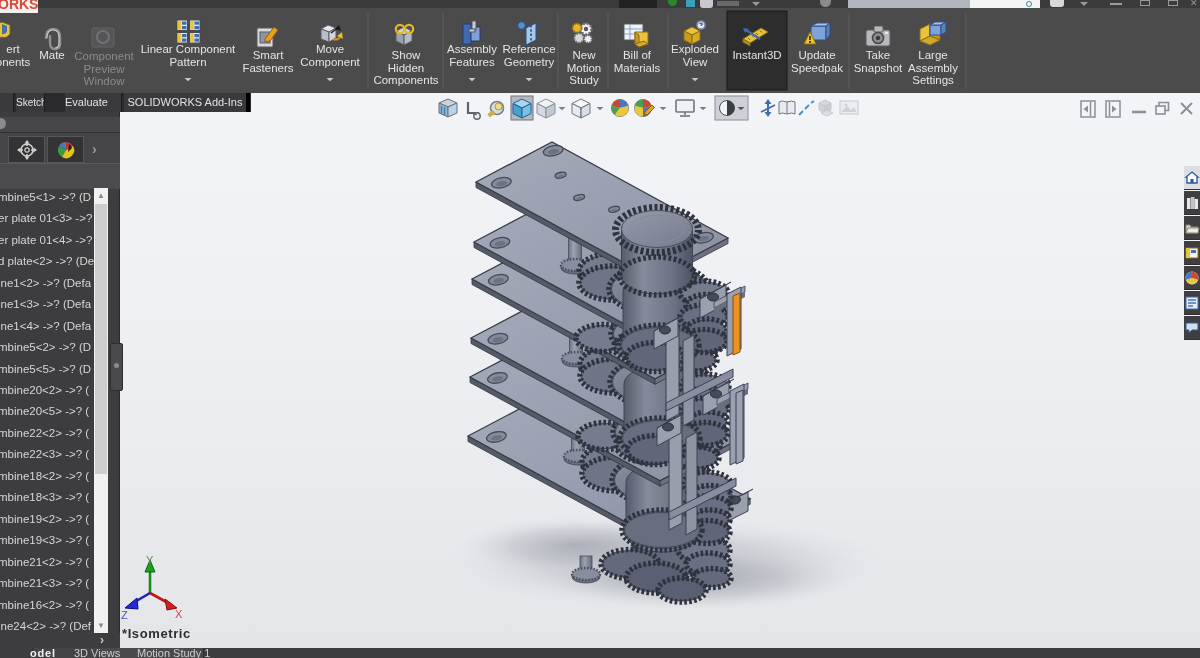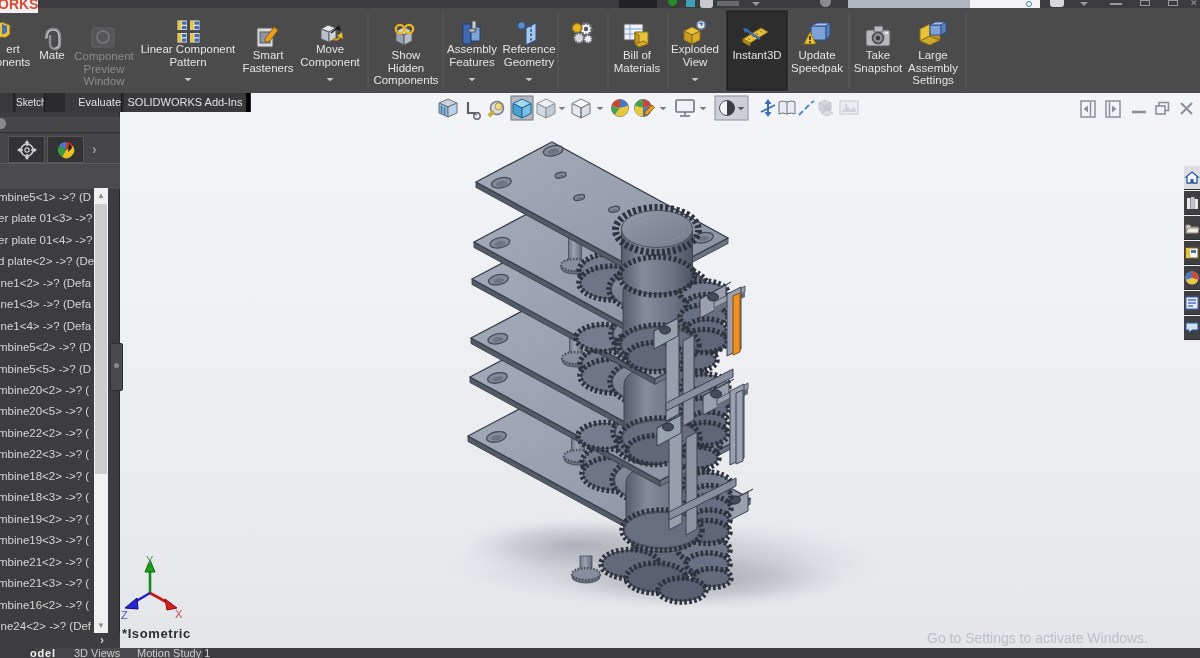--- a/index.html
+++ b/index.html
@@ -3,21 +3,20 @@
 <style>
 * { margin:0; padding:0; box-sizing:border-box; }
 body { font-family:"Liberation Sans",sans-serif; width:1200px; height:658px; overflow:hidden; background:#4b4b4b; }
 #stage { position:relative; width:1200px; height:658px; overflow:hidden; }
 .a { position:absolute; }
 .rl { font-size:11.5px; line-height:12.6px; text-align:center; }
 .sb { font-size:11px; color:#cdcdcd; line-height:10px;padding-left:29px; }
 </style></head><body>
 <div id="stage">
     <div class="a" style="left:0;top:92px;width:1200px;height:558px;background:linear-gradient(180deg,#f3f4f7 0%,#eef0f3 40%,#e8eaee 75%,#e3e5e9 100%)"></div>
-    <div class="a" style="left:927px;top:630px;font-size:14px;color:#bcbfc5">Go to Settings to activate Windows.</div>
     <svg class="a" style="left:0;top:0" width="1200" height="658" viewBox="0 0 1200 658">
       <defs>
 <linearGradient id="plateg0" x1="0" y1="0" x2="1" y2="1">
  <stop offset="0" stop-color="#a6abba"></stop>
           <stop offset="0.55" stop-color="#989eae"></stop>
           <stop offset="1" stop-color="#8a90a0"></stop>
 </linearGradient>
 <linearGradient id="plateg1" x1="0" y1="0" x2="1" y2="1">
  <stop offset="0" stop-color="#a5aab9"></stop>
           <stop offset="0.55" stop-color="#979dae"></stop>
@@ -576,20 +575,21 @@
     </svg>
     <div class="a rl" style="left:-47px;top:43px;width:120px;color:#e4e4e4">ert<br>onents</div>
     <div class="a rl" style="left:-8px;top:49px;width:120px;color:#e4e4e4">Mate</div>
     <div class="a rl" style="left:44px;top:50px;width:120px;color:#8b8b8b">Component<br>Preview<br>Window</div>
     <div class="a rl" style="left:128px;top:43px;width:120px;color:#e4e4e4">Linear Component<br>Pattern</div>
     <div class="a rl" style="left:208px;top:49px;width:120px;color:#e4e4e4">Smart<br>Fasteners</div>
     <div class="a rl" style="left:270px;top:43px;width:120px;color:#e4e4e4">Move<br>Component</div>
     <div class="a rl" style="left:346px;top:49px;width:120px;color:#e4e4e4">Show<br>Hidden<br>Components</div>
     <div class="a rl" style="left:412px;top:43px;width:120px;color:#e4e4e4">Assembly<br>Features</div>
     <div class="a rl" style="left:469px;top:43px;width:120px;color:#e4e4e4">Reference<br>Geometry</div>
+    <div class="a rl" style="left:524px;top:49px;width:120px;color:#e4e4e4">New<br>Motion<br>Study</div>
     <div class="a rl" style="left:577px;top:49px;width:120px;color:#e4e4e4">Bill of<br>Materials</div>
     <div class="a rl" style="left:635px;top:43px;width:120px;color:#e4e4e4">Exploded<br>View</div>
     <div class="a rl" style="left:697px;top:49px;width:120px;color:#e4e4e4">Instant3D</div>
     <div class="a rl" style="left:757px;top:49px;width:120px;color:#e4e4e4">Update<br>Speedpak</div>
     <div class="a rl" style="left:818px;top:49px;width:120px;color:#e4e4e4">Take<br>Snapshot</div>
     <div class="a rl" style="left:873px;top:49px;width:120px;color:#e4e4e4">Large<br>Assembly<br>Settings</div>
     <div class="a" style="left:0;top:0;width:1200px;height:8px;background:#3b3b3d"></div>
     <div class="a" style="left:619px;top:0;width:38px;height:8px;background:#222224"></div>
     <div class="a" style="left:668px;top:0;width:9px;height:6px;border-radius:0 0 5px 5px;background:#2a8a2a"></div>
     <div class="a" style="left:686px;top:0;width:9px;height:7px;background:#3aa0b8"></div>
@@ -605,21 +605,21 @@
     <div class="a" style="left:1110px;top:3px;width:12px;height:2px;background:#9a9a9c"></div>
     <div class="a" style="left:1140px;top:0px;width:10px;height:6px;border:1.5px solid #9a9a9c"></div>
     <div class="a" style="left:1168px;top:0px;width:10px;height:6px;border:1.5px solid #9a9a9c"></div>
     <div class="a" style="left:1190px;top:0;width:8px;height:7px;color:#9a9a9c;font-size:9px;line-height:7px">✕</div>
     <div class="a" style="left:0;top:0;width:38px;height:13px;background:#f2f1ef;overflow:hidden">
       <div style="font-weight:bold;font-size:14px;color:#d94a3a;letter-spacing:0;margin:-4px 0 0 -2px">ORKS</div>
     </div>
     <div class="a" style="left:0;top:93px;width:251px;height:19px;background:#2a2a2c"></div>
     <div class="a" style="left:0px;top:93px;width:14px;height:19px;background:#3a3a3c;border-right:1px solid #1c1c1e;color:#e2e2e2;font-size:11px;text-align:center;line-height:19px;white-space:nowrap;overflow:hidden"></div>
     <div class="a" style="left:16px;top:93px;width:29px;height:19px;background:#3a3a3c;border-right:1px solid #1c1c1e;color:#e2e2e2;font-size:10px;text-align:center;line-height:19px;white-space:nowrap;overflow:hidden">Sketch</div>
-    <div class="a" style="left:65px;top:93px;width:57px;height:19px;background:#3a3a3c;border-right:1px solid #1c1c1e;color:#e2e2e2;font-size:11px;text-align:right;line-height:19px;white-space:nowrap;overflow:hidden">Evaluate</div>
+    <div class="a" style="left:65px;top:93px;width:57px;height:19px;background:#3a3a3c;border-right:1px solid #1c1c1e;color:#e2e2e2;font-size:11px;text-align:left;line-height:19px;white-space:nowrap;overflow:hidden">Evaluate</div>
     <div class="a" style="left:124px;top:93px;width:126px;height:19px;background:#3a3a3c;border-right:4px solid #000000;color:#e2e2e2;font-size:11px;text-align:center;line-height:19px;white-space:nowrap;overflow:hidden">SOLIDWORKS Add-Ins</div>
     <div class="a" style="left:0;top:112px;width:120px;height:6px;background:#2e2e30"></div>
     <div class="a" style="left:0;top:112px;width:120px;height:536px;background:#3d3d3f;border-right:1px solid #2a2a2c"></div>
     <div class="a" style="left:0;top:117px;width:120px;height:16px;background:#474749;border-bottom:1px solid #2e2e30"></div>
     <div class="a" style="left:-5px;top:118px;width:11px;height:11px;border-radius:50%;background:#8a8a8c"></div>
     <div class="a" style="left:0;top:133px;width:120px;height:30px;background:#454547"></div>
     <div class="a" style="left:8px;top:136px;width:37px;height:27px;background:#333335;border:1px solid #565658"></div>
     <div class="a" style="left:47px;top:136px;width:37px;height:27px;background:#333335;border:1px solid #565658"></div>
     <svg class="a" style="left:17px;top:140px" width="20" height="20" viewBox="0 0 20 20">
 <circle cx="10" cy="10" r="6" fill="none" stroke="#cfcfcf" stroke-width="1.6"></circle>

